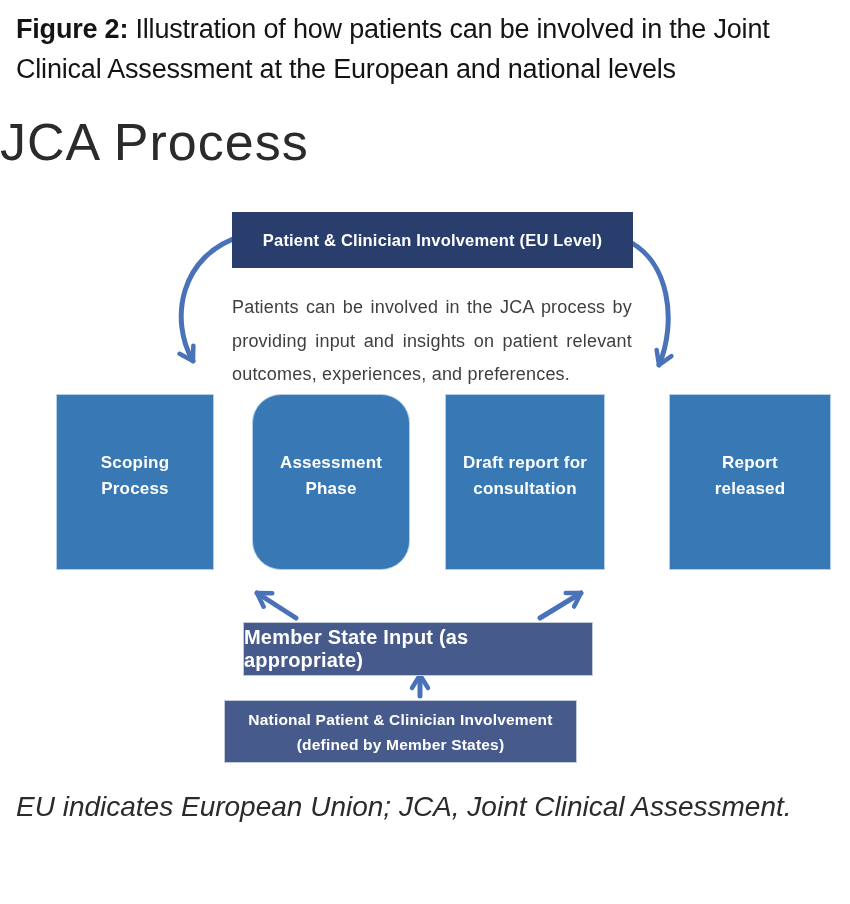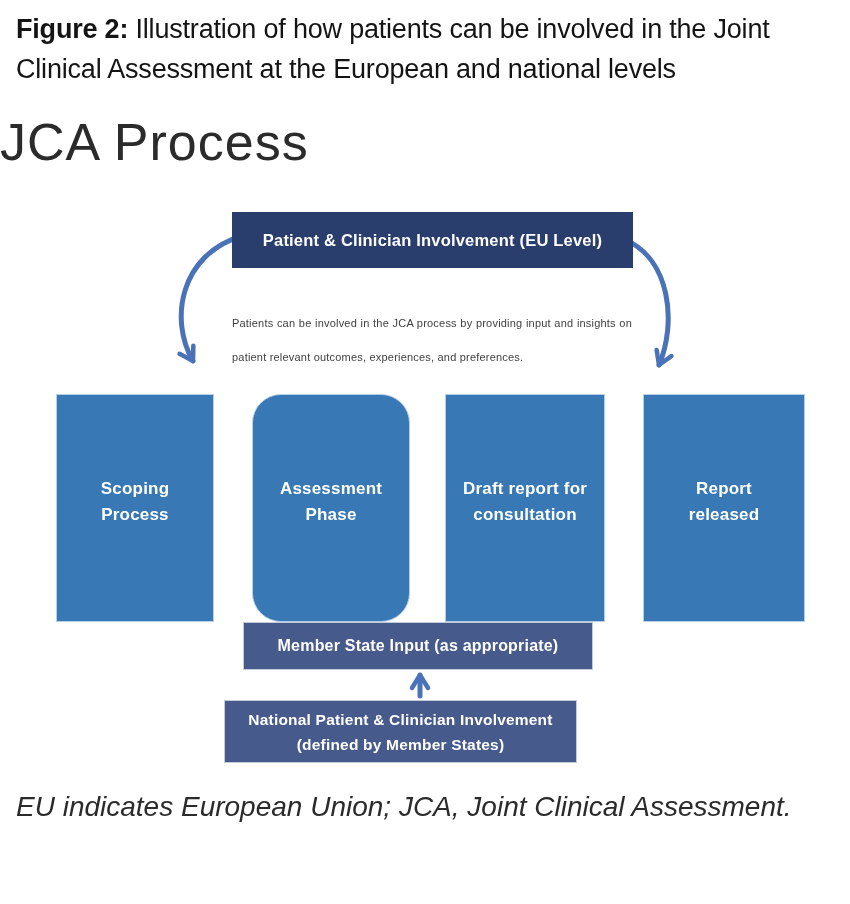--- a/index.html
+++ b/index.html
@@ -20,41 +20,41 @@
   }
   
   .eu-box{
     position:absolute;left:232px;top:212px;width:401px;height:56px;
     background:var(--navy);display:flex;align-items:center;justify-content:center;
     color:#ffffff;font-weight:700;font-size:16.5px;letter-spacing:0.2px;
   }
   
   .description{
     position:absolute;left:232px;top:291px;width:400px;
-    font-size:11px;line-height:33.5px;color:#3f3f3f;
-    text-align:justify;text-align-last:left;letter-spacing:0.2px;margin-top:16px;
+    font-size:18px;line-height:33.5px;color:#3f3f3f;
+    text-align:justify;text-align-last:left;letter-spacing:0.2px;
   }
   
   .stage{
-    position:absolute;top:394px;height:228px;background:var(--stage);
+    position:absolute;top:394px;height:176px;background:var(--stage);
     border:1px solid #b3cfe9;box-sizing:border-box;
     display:flex;flex-direction:column;align-items:center;justify-content:center;
     padding-bottom:12px;color:#ffffff;font-weight:700;font-size:17px;line-height:26px;
     text-align:center;letter-spacing:0.2px;
   }
   .stage-1{left:56px;width:158px;}
   .stage-2{left:252px;width:158px;border-radius:29px;}
   .stage-3{left:445px;width:160px;}
-  .stage-4{left:643px;width:162px;text-align:center;}
+  .stage-4{left:669px;width:162px;text-align:center;}
   
   .member-box{
-    position:absolute;left:243px;top:622px;width:350px;height:48px;
+    position:absolute;left:243px;top:622px;width:350px;height:54px;
     background:var(--slate);border:1px solid #c3cada;box-sizing:border-box;
     display:flex;align-items:center;justify-content:center;
-    color:#fff;font-weight:700;font-size:16px;letter-spacing:0.2px;
+    color:#fff;font-weight:700;font-size:20px;letter-spacing:0.2px;
   }
   .national-box{
     position:absolute;left:224px;top:700px;width:353px;height:63px;
     background:var(--slate);border:1px solid #c3cada;box-sizing:border-box;
     display:flex;flex-direction:column;align-items:center;justify-content:center;
     color:#fff;font-weight:700;font-size:15.5px;line-height:25px;text-align:center;
     letter-spacing:0.2px;
   }
   
   .footnote{

